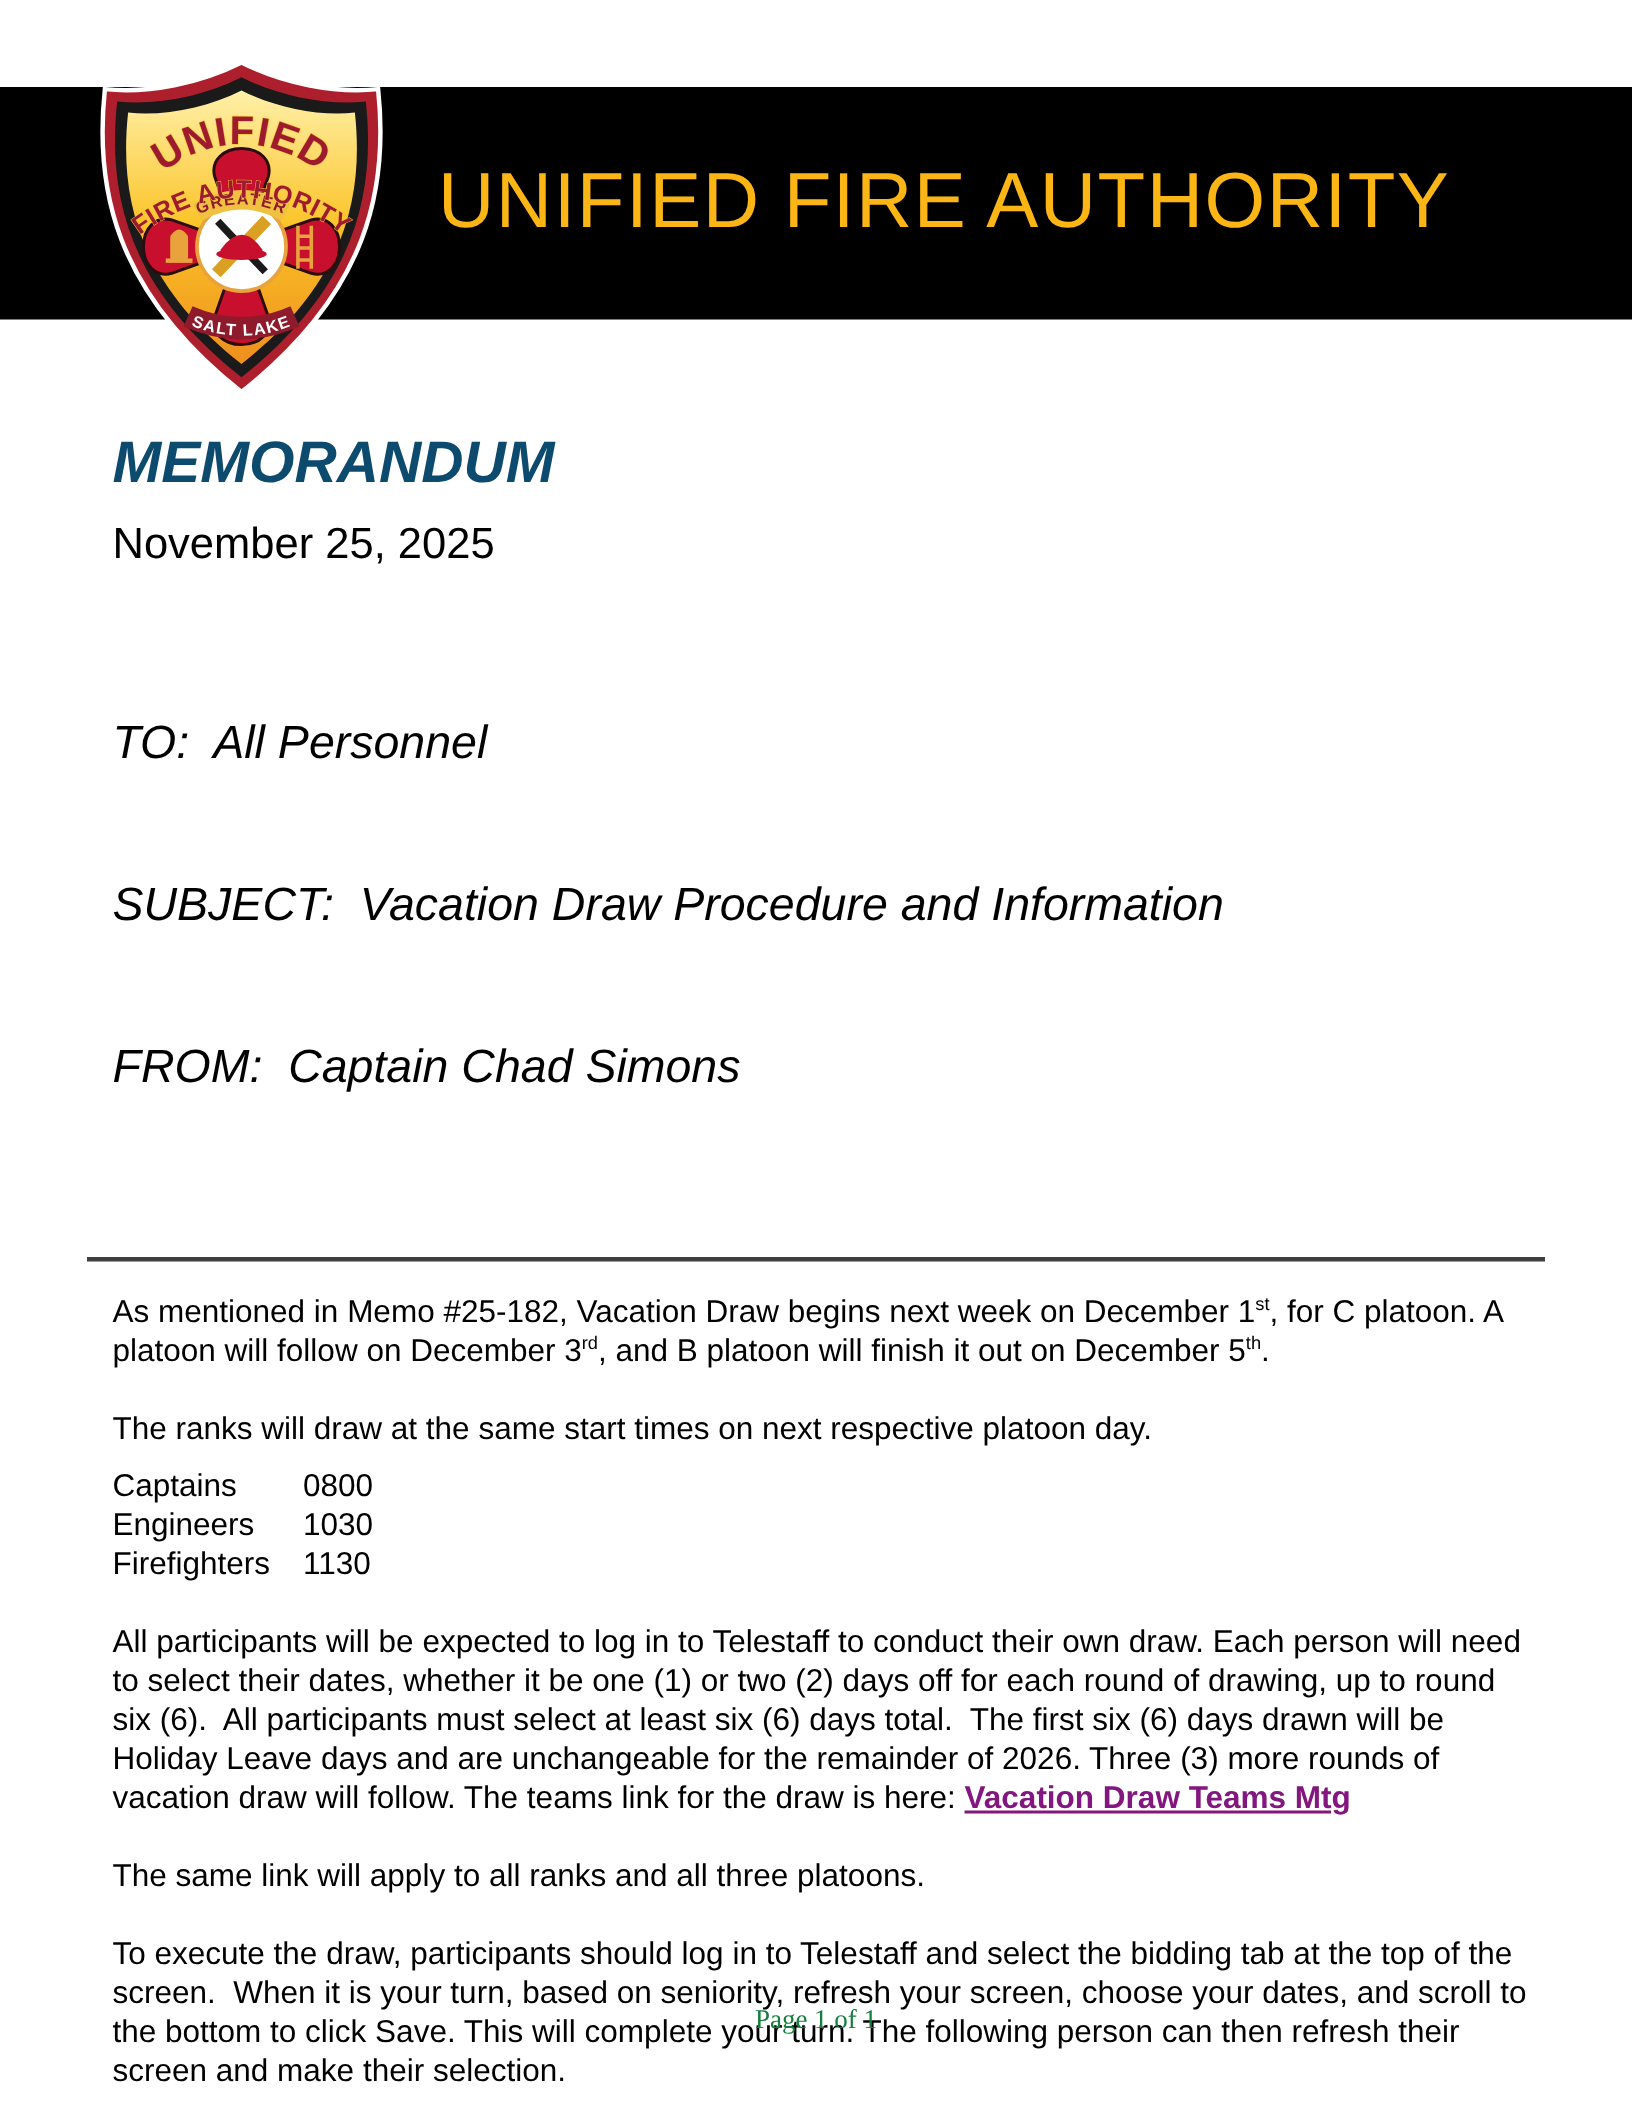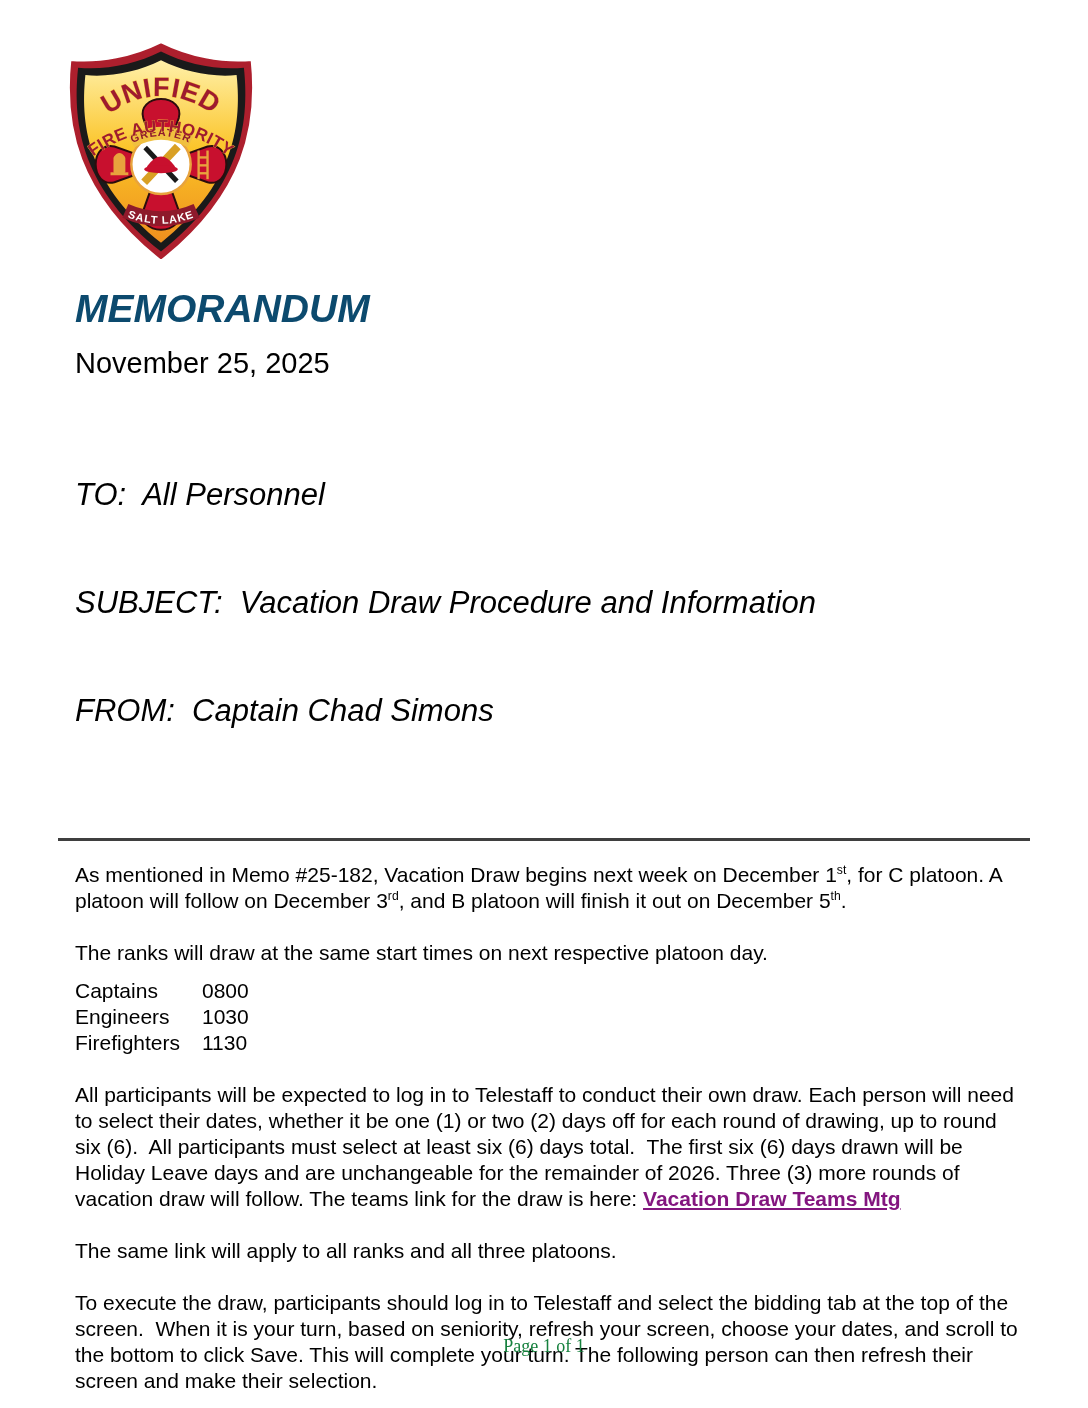--- a/index.html
+++ b/index.html
@@ -33,20 +33,23 @@
     position:absolute; top:1336px; left:0; width:100%; text-align:center;
     font-family:"Liberation Serif", serif; font-size:18px; color:#15803d;
   }
   .logo-text { font-family:"Liberation Sans", sans-serif; font-weight:bold; }
 </style>
 </head>
 <body>
 
 <div class="page">
 
+  <header class="banner">
+    <div class="banner-title">UNIFIED FIRE AUTHORITY</div>
+  </header>
 
   <div class="logo">
     <svg viewBox="0 0 200 230" width="198" height="231">
       <defs>
         <linearGradient id="goldgrad" x1="0" y1="0" x2="0" y2="1">
           <stop offset="0" stop-color="#FFF0A8"></stop>
           <stop offset="0.5" stop-color="#FBC326"></stop>
           <stop offset="1" stop-color="#EE8F1E"></stop>
         </linearGradient>
         <path id="uniPath" d="M36,86 Q100,32 164,86"></path>

